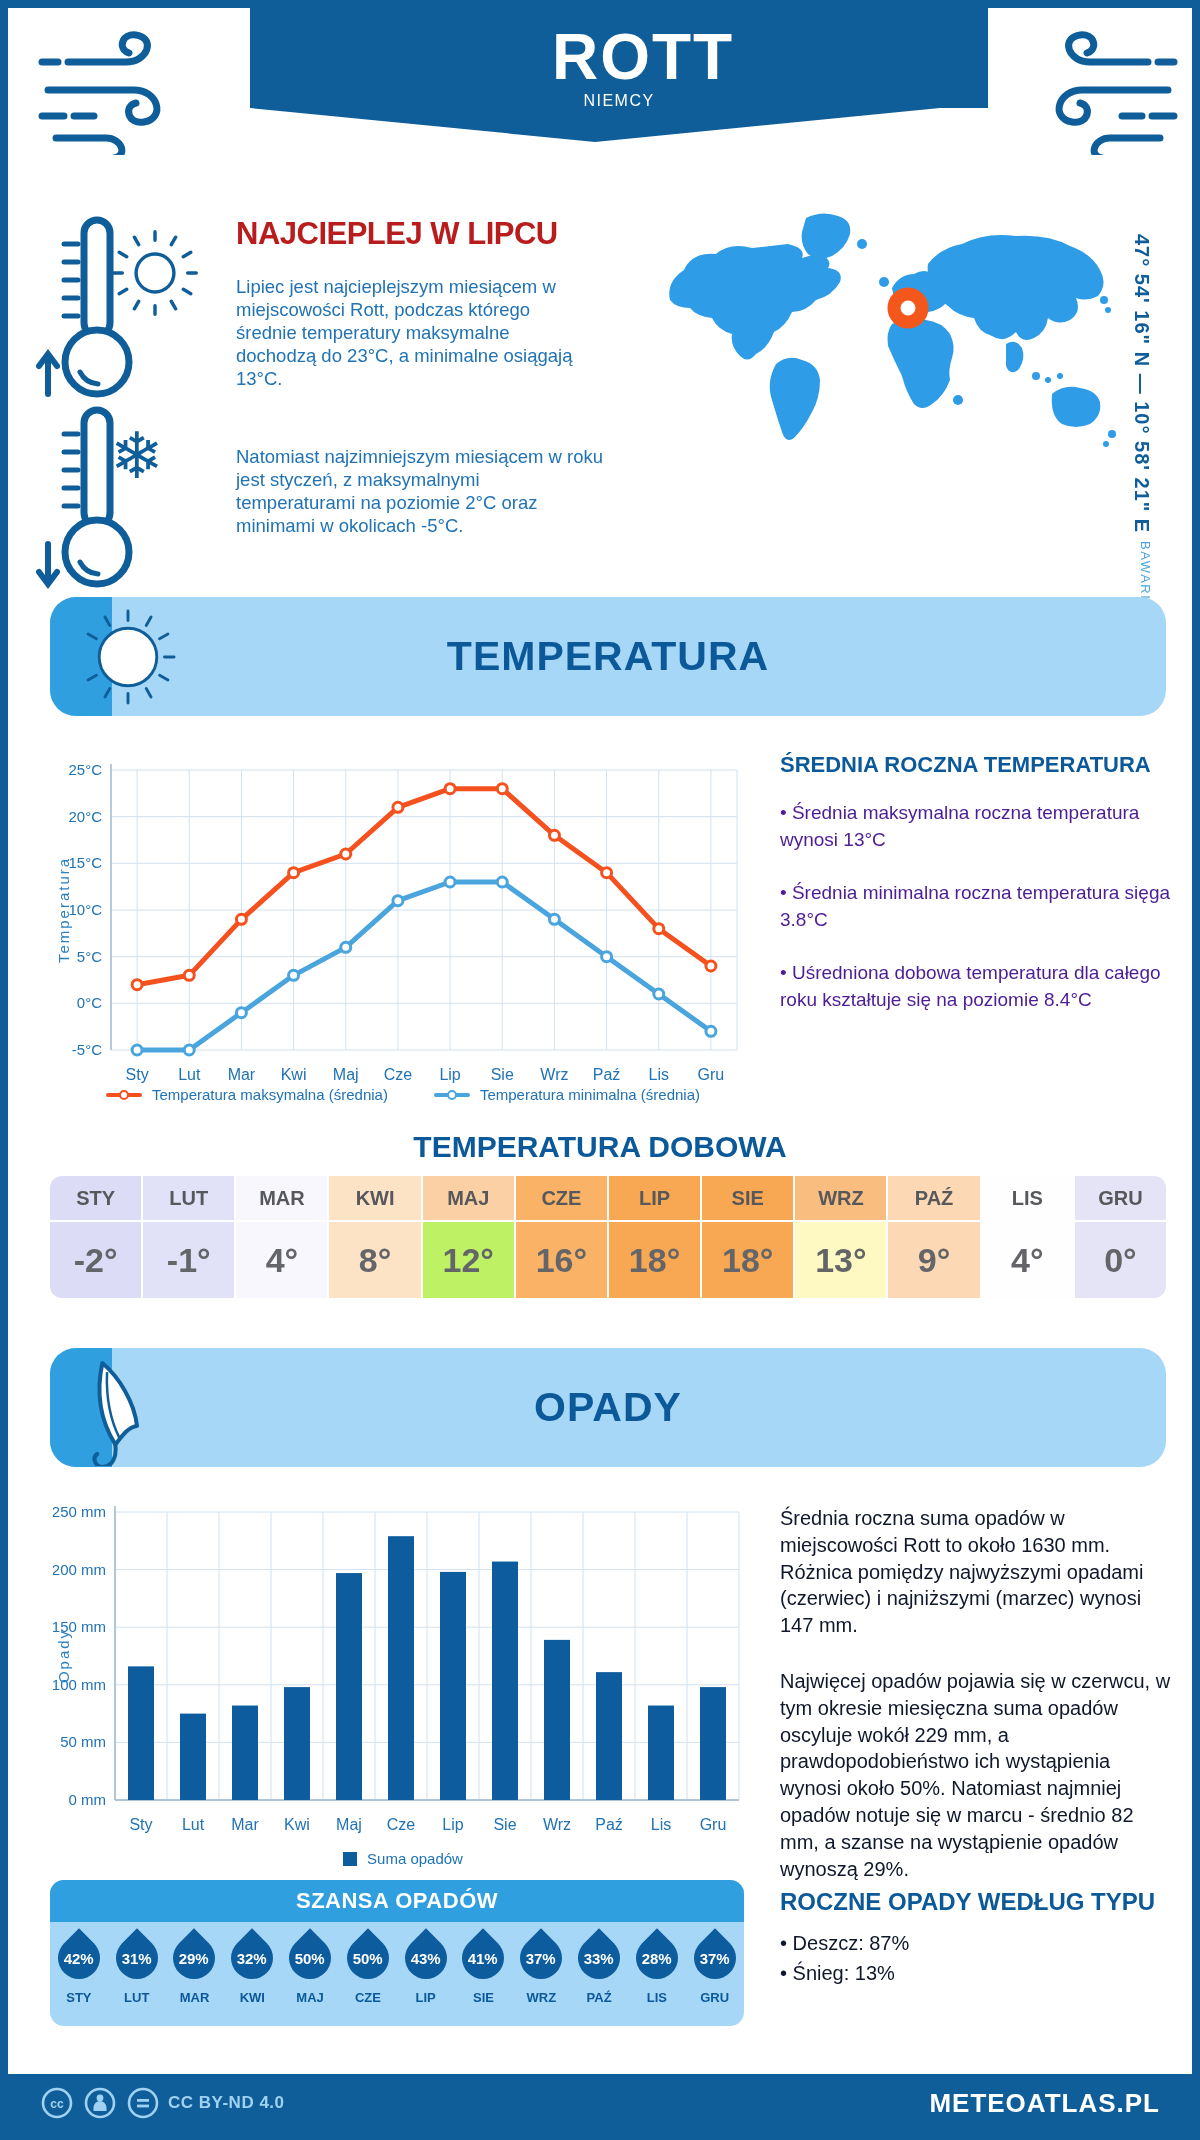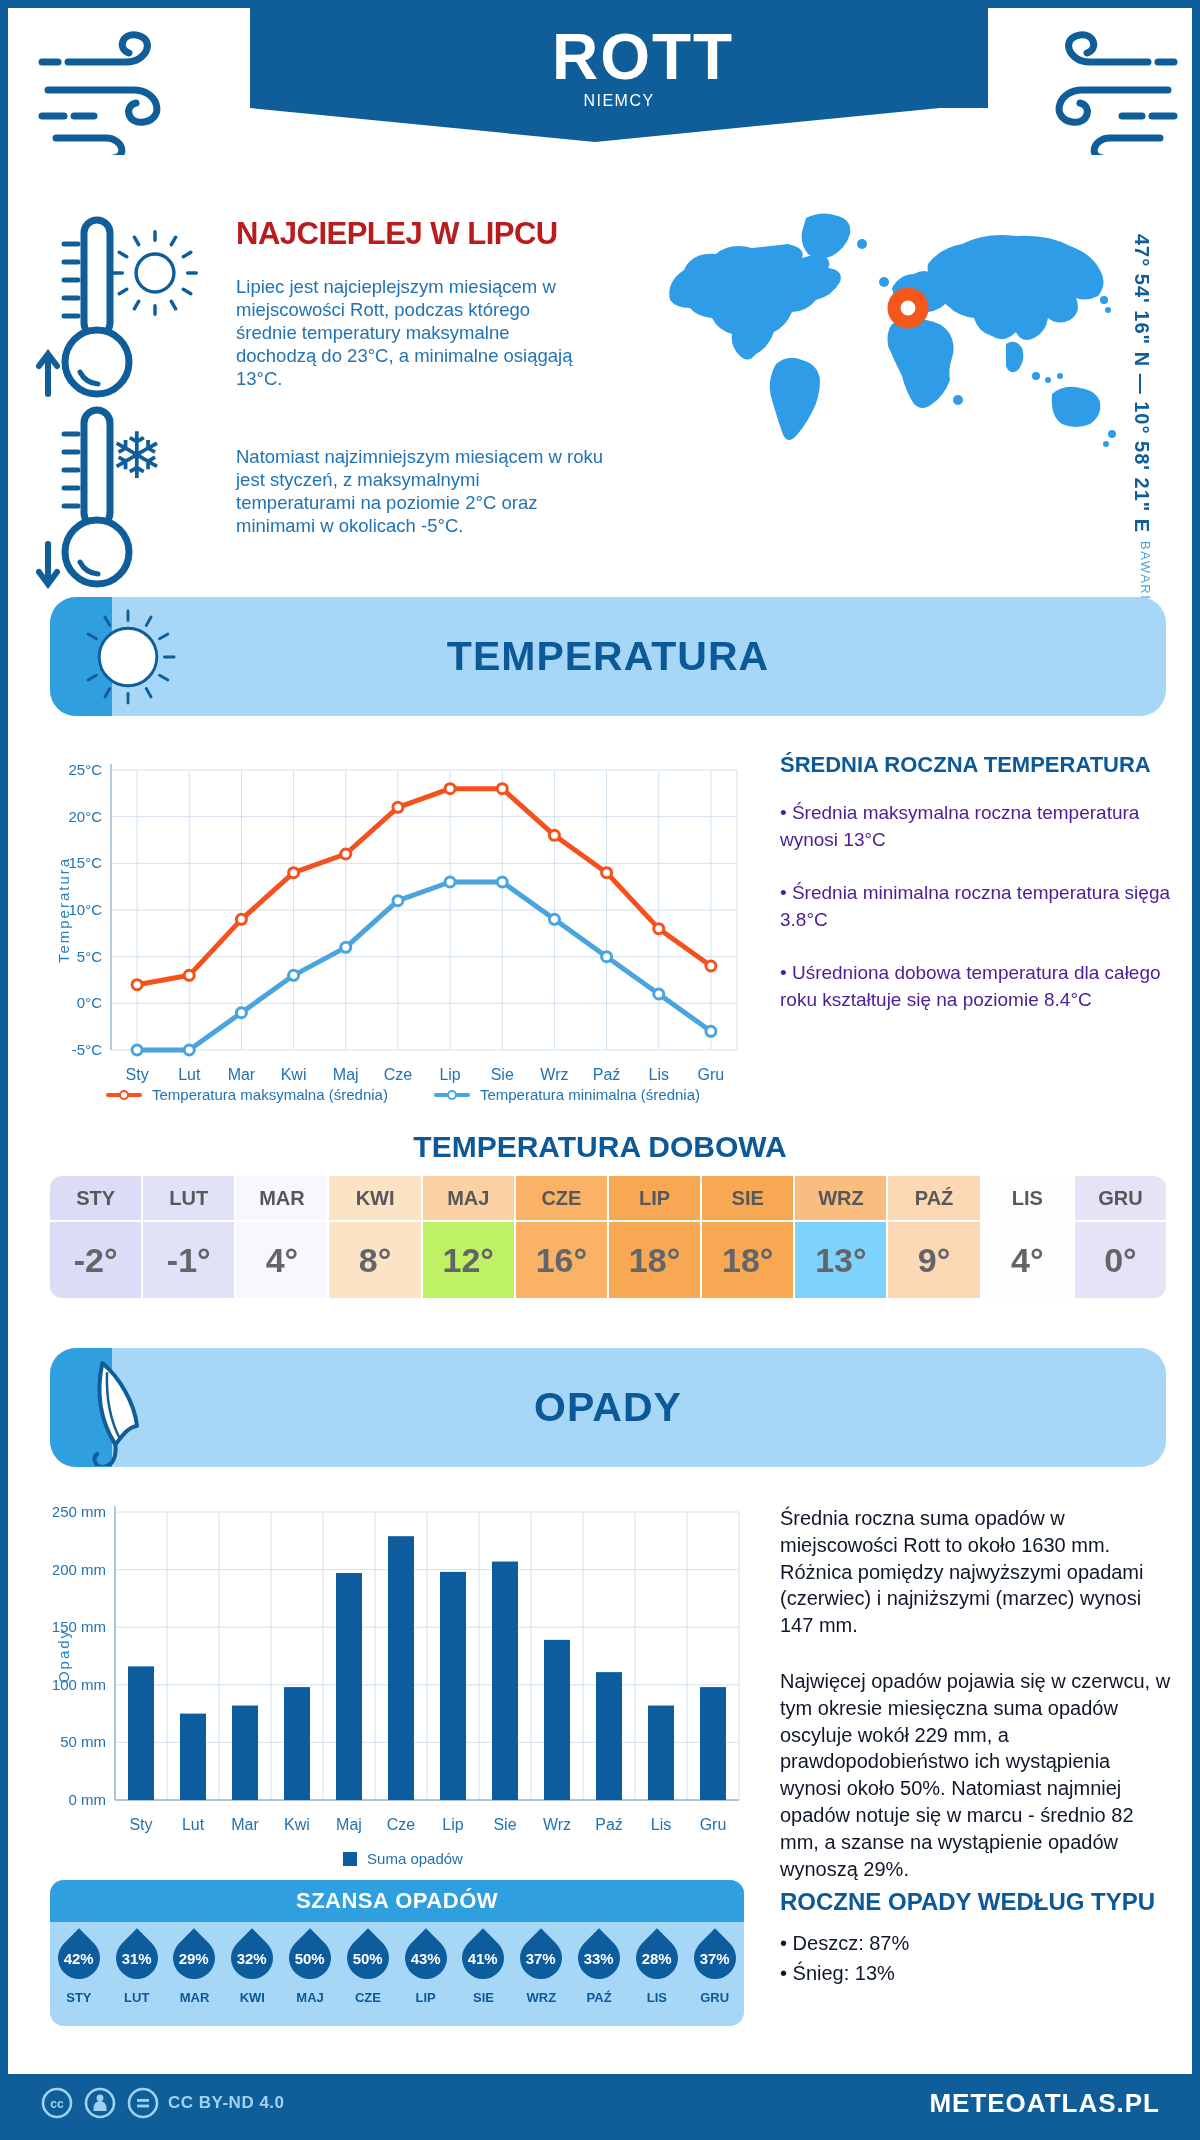--- a/index.html
+++ b/index.html
@@ -298,21 +298,21 @@
       <div class="mt-col">
         <div class="mt-head" style="background: rgb(248, 167, 83);">LIP</div>
         <div class="mt-val" style="background: rgb(248, 167, 83);">18°</div>
       </div>
       <div class="mt-col">
         <div class="mt-head" style="background: rgb(248, 167, 83);">SIE</div>
         <div class="mt-val" style="background: rgb(248, 167, 83);">18°</div>
       </div>
       <div class="mt-col">
         <div class="mt-head" style="background: rgb(250, 189, 128);">WRZ</div>
-        <div class="mt-val" style="background: #7dd3fc;">13°</div>
+        <div class="mt-val" style="background: #fef9c3;">13°</div>
       </div>
       <div class="mt-col">
         <div class="mt-head" style="background: rgb(252, 217, 180);">PAŹ</div>
         <div class="mt-val" style="background: rgb(252, 217, 180);">9°</div>
       </div>
       <div class="mt-col">
         <div class="mt-head" style="background: rgb(254, 254, 255);">LIS</div>
         <div class="mt-val" style="background: rgb(254, 254, 255);">4°</div>
       </div>
       <div class="mt-col">

